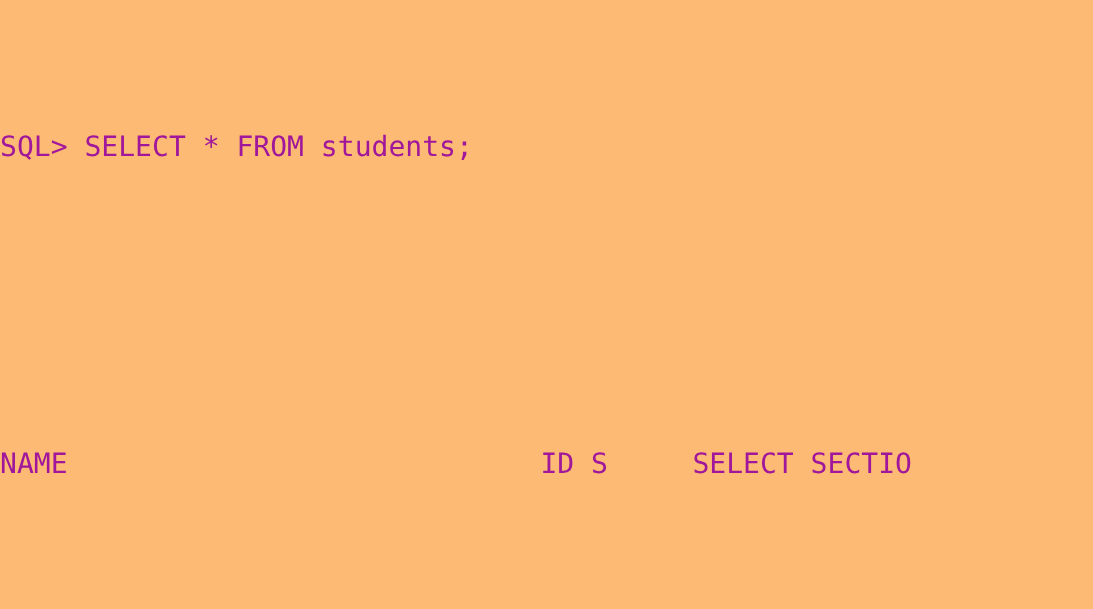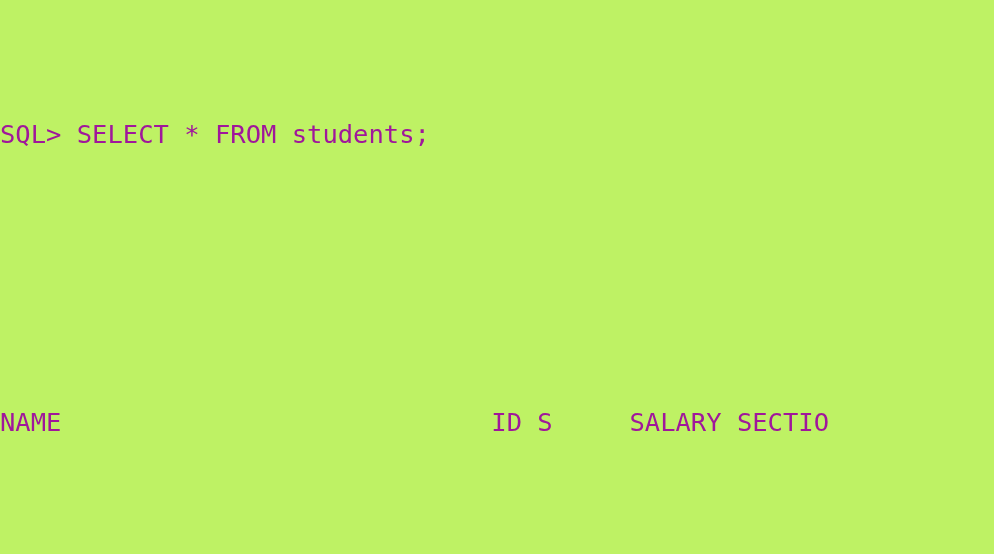--- a/index.html
+++ b/index.html
@@ -11,21 +11,21 @@
     width: 994px;
     height: 554px;
     background: #f1f1f0;
     overflow: hidden;
     font-family: "DejaVu Sans Mono", "Liberation Mono", monospace;
   }
   #terminal {
     position: relative;
     width: 994px;
     height: 554px;
-    background: #bef264;
+    background: #fdba74;
     padding: 0;
     box-sizing: border-box;
   }
   .term-screen {
     position: absolute;
     left: 0;
     top: 0;
     width: 994px;
     font-family: "DejaVu Sans Mono", "Liberation Mono", monospace;
     font-size: 25.5px;
@@ -54,21 +54,21 @@
 </head>
 <body>
 
 <div id="terminal">
   <div class="term-screen offset-top">
 
     <span class="term-line">SQL&gt; SELECT * FROM students;</span>
 
     <span class="term-line blank">&nbsp;</span>
 
-    <span class="term-line">NAME                            ID S     SALARY SECTIO</span>
+    <span class="term-line">NAME                            ID S     SELECT SECTIO</span>
 
     <span class="term-line">--------------------------- ---------- - ---------- ------</span>
 
     
     
     
     
     
     
     

